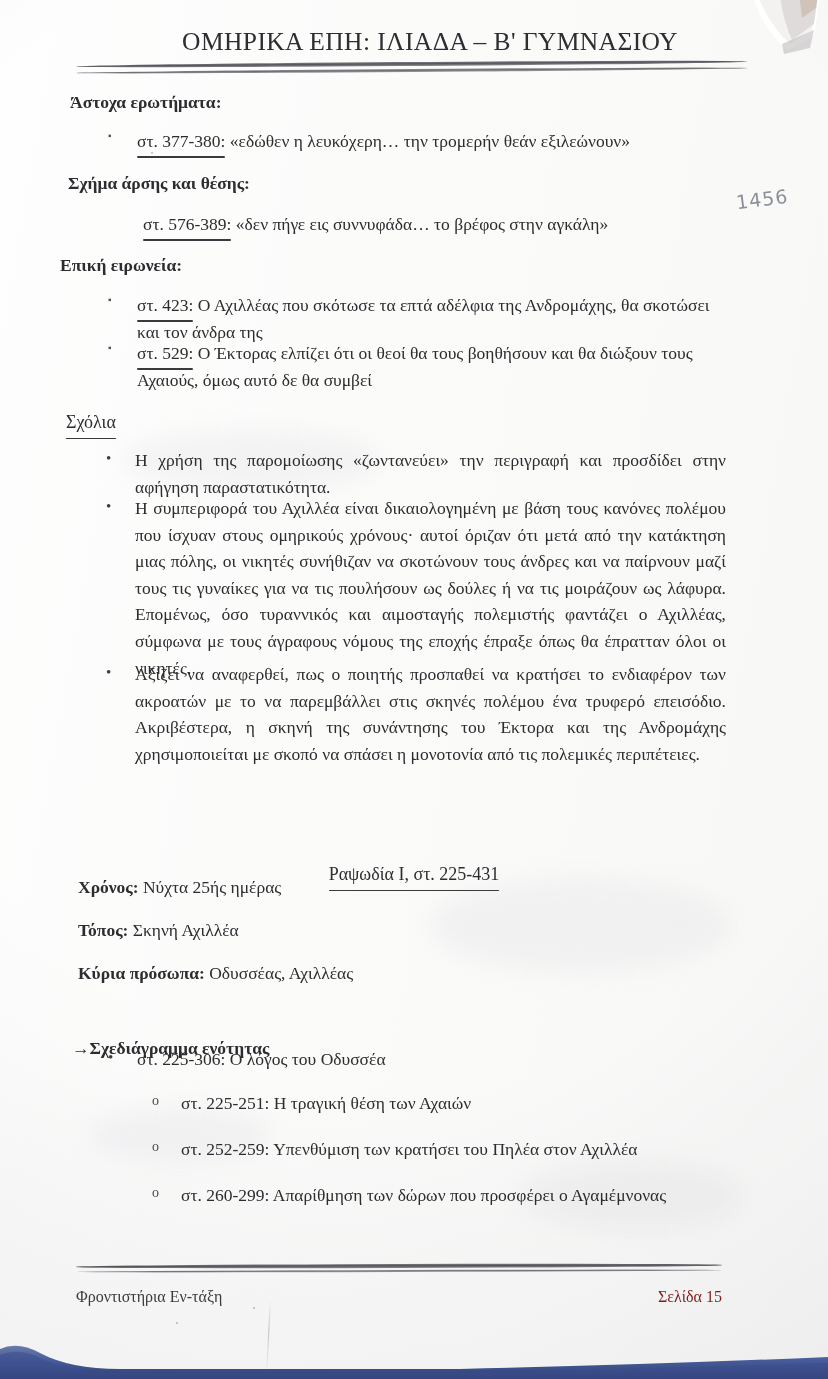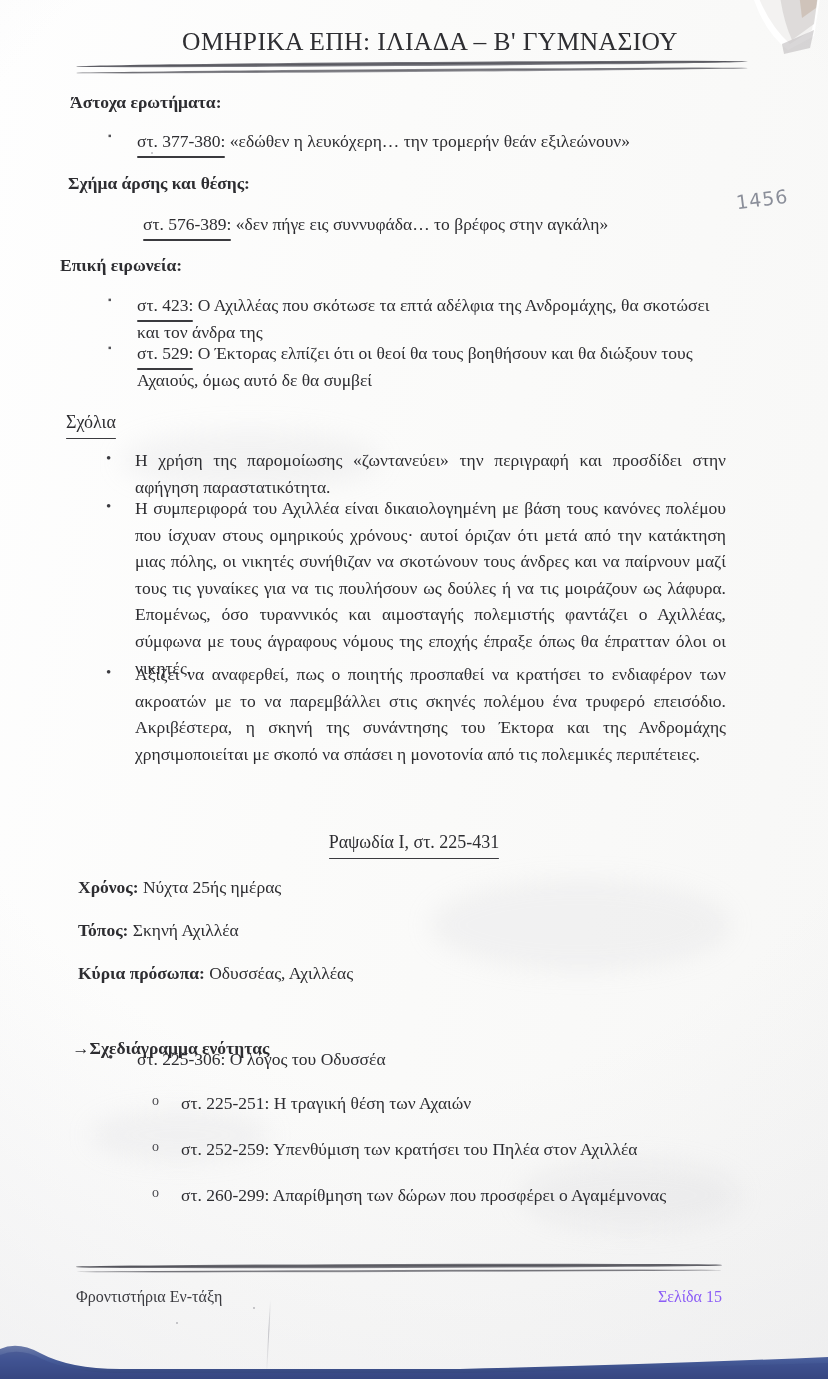--- a/index.html
+++ b/index.html
@@ -140,36 +140,36 @@
   }
   .bullet-text {
     font-size: 17.5px;
     line-height: 1.52;
     color: #2d2d31;
     margin-left: 13px;
   }
 
   .just { text-align: justify; }
 
-  .center { text-align: center; }
+  .center { text-align: center; margin-top: 32px; }
 
   
   .footer-left {
     position: absolute;
     left: 76px;
     top: 1288px;
     font-size: 16px;
     color: #3a3a3f;
   }
   .footer-right {
     position: absolute;
     right: 106px;
     top: 1288px;
     font-size: 16px;
-    color: #8b5cf6;
+    color: #7f1d1d;
   }
 
   
   .margin-note {
     position: absolute;
     left: 736px;
     top: 188px;
     font-family: "DejaVu Sans", sans-serif;
     font-size: 19px;
     color: #6d7280;

